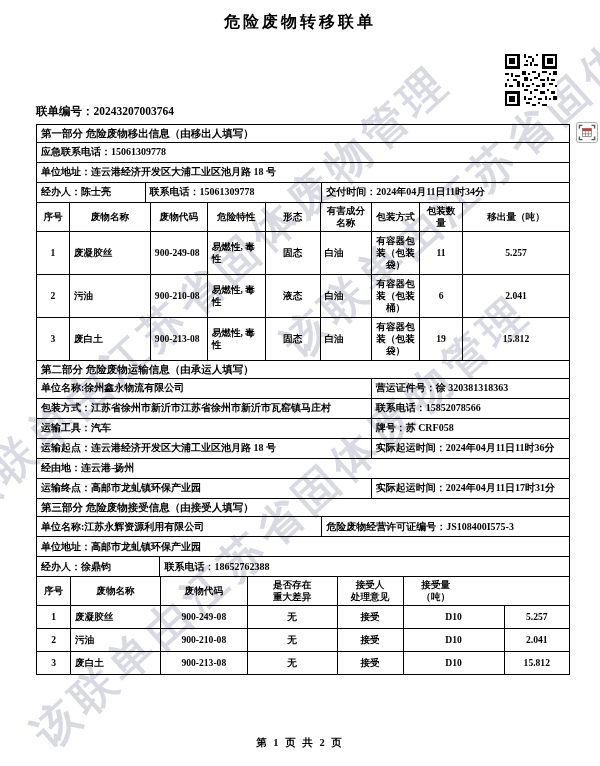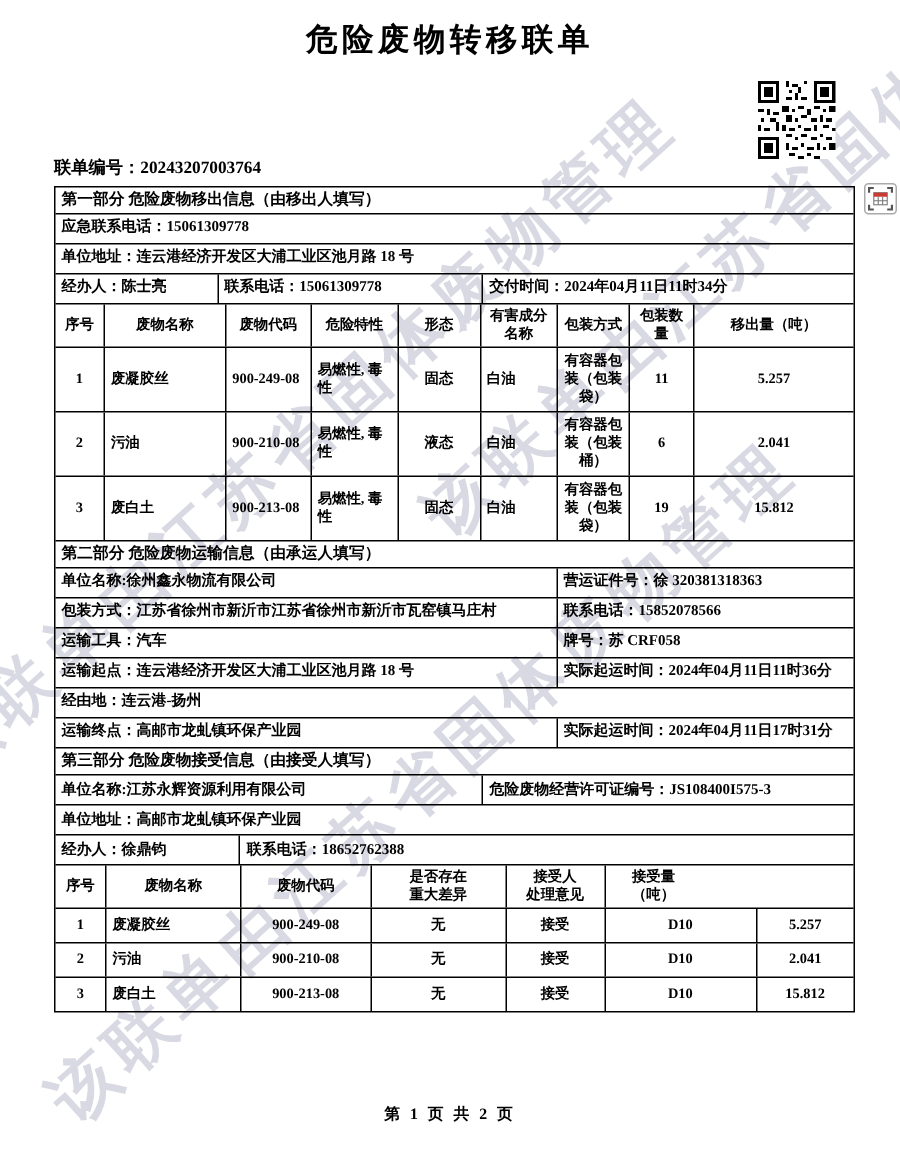--- a/index.html
+++ b/index.html
@@ -8,21 +8,21 @@
     font-family:"Liberation Serif","DejaVu Serif",serif; font-weight:bold; color:#000;
     overflow:hidden;
   }
   
   .wm {
     position:absolute; z-index:0; white-space:nowrap; pointer-events:none;
     font-size:44px; letter-spacing:6px; color:rgba(125,130,160,0.30);
     transform-origin:0 50%; transform:rotate(-42deg); font-weight:bold;
   }
   .title { position:absolute; top:12px; left:0; width:100%; text-align:center;
-    font-size:21px; letter-spacing:3px; z-index:2; }
+    font-size:16px; letter-spacing:3px; z-index:2; }
   .manifest { position:absolute; left:36px; top:104px; font-size:11.5px; z-index:2; }
   .qr { position:absolute; left:505px; top:54px; z-index:2; }
   .capture-btn { position:absolute; left:576px; top:122px; width:22px; height:21px;
     background:#fff; border:1px solid #aaa; border-radius:3px; z-index:3;
     display:flex; align-items:center; justify-content:center; padding:0; cursor:pointer; }
   
   .form { position:absolute; left:36px; top:124px; width:534px;
     border:1.7px solid #000; z-index:1; box-sizing:border-box; background:transparent; }
   .row { display:flex; align-items:stretch; border-top:1.6px solid #000; }
   .row:first-child { border-top:none; }

